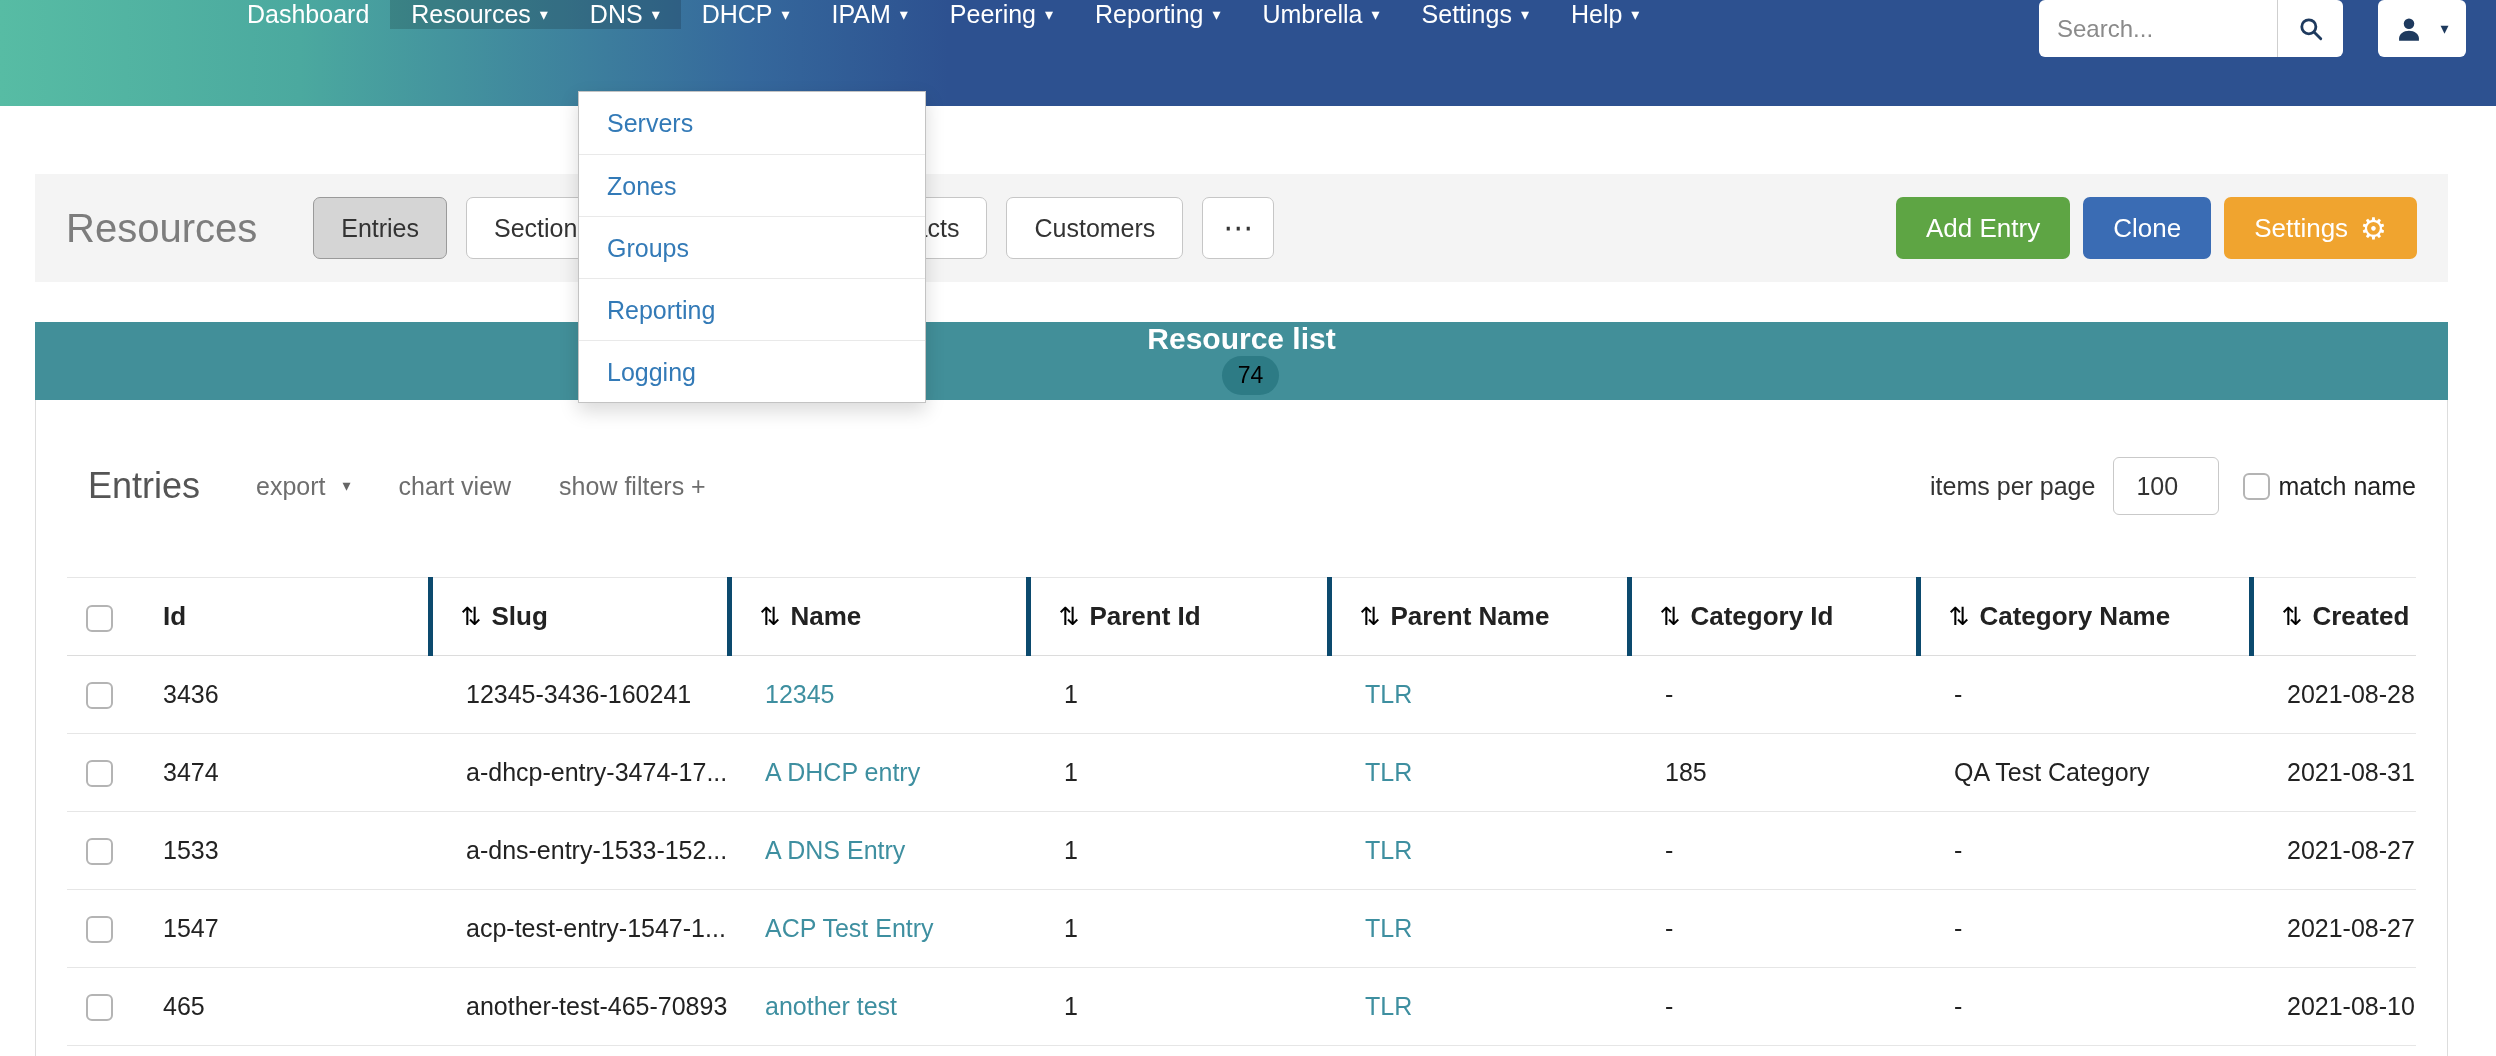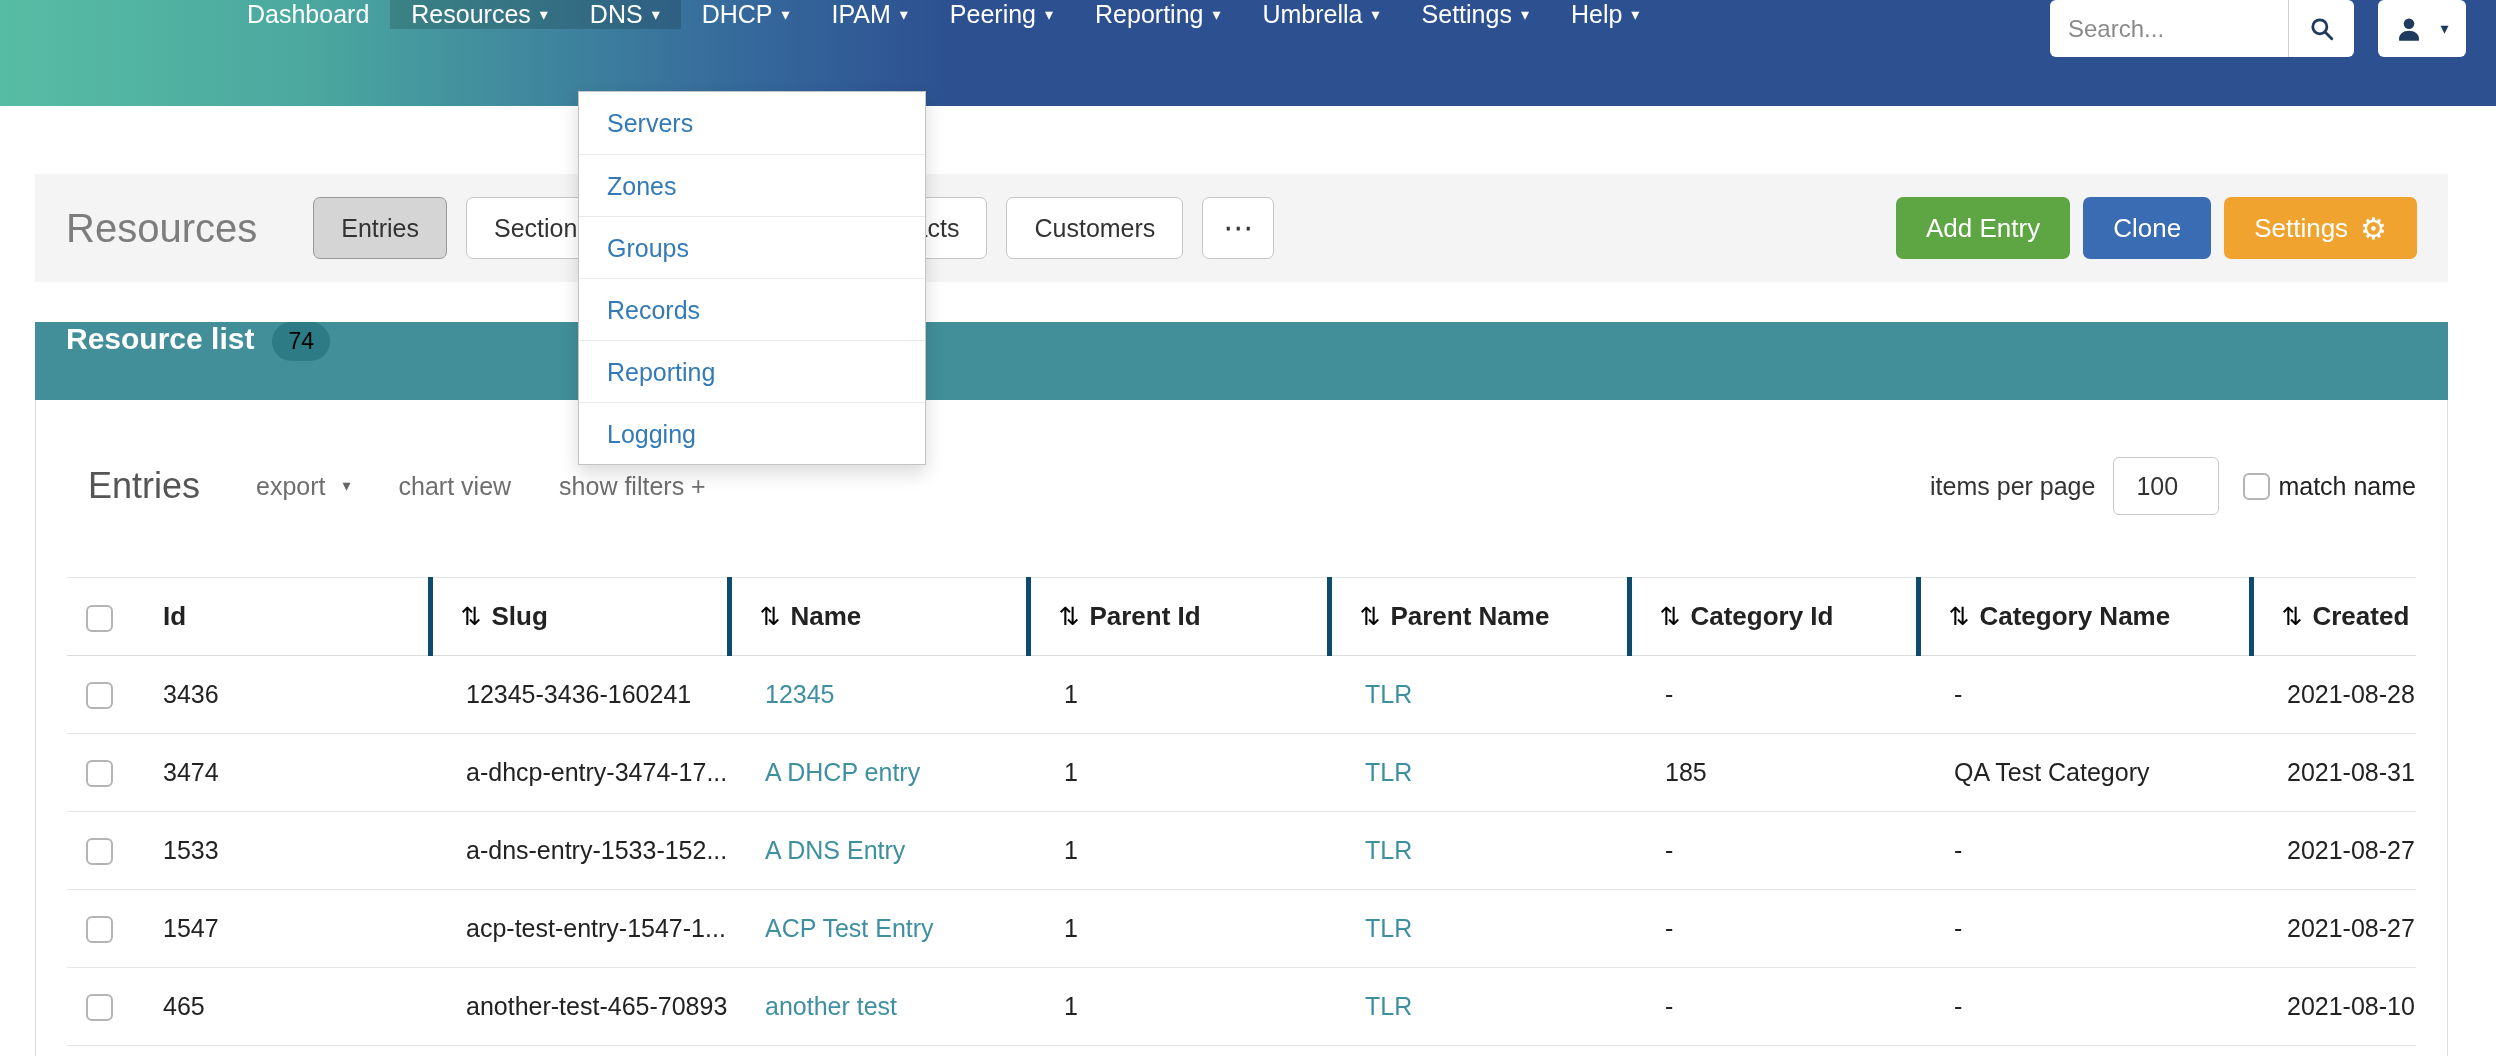--- a/index.html
+++ b/index.html
@@ -7,21 +7,21 @@
   body{font-family:"Liberation Sans",sans-serif;background:#fff;overflow:hidden;position:relative;}
   button{font-family:inherit;}
 
   
   .navbar{height:106px;background:linear-gradient(90deg,#57bca4 0%,#4ba99f 12%,#35689c 30%,#2d5190 38%,#2d5190 100%);display:flex;align-items:flex-start;}
   .nav-items{display:flex;align-items:stretch;padding-left:226px;}
   .nav-item{display:flex;align-items:center;padding:0 21px;color:#fff;font-size:25px;text-decoration:none;cursor:pointer;}
   .nav-item.active{background:rgba(0,0,0,0.16);}
   .caret{font-size:16px;margin-left:9px;line-height:1;}
   .caret.gray{color:#666;}
-  .nav-right{margin-left:auto;display:flex;align-items:center;gap:24px;padding-right:30px;}
+  .nav-right{margin-left:auto;display:flex;align-items:center;gap:35px;padding-right:30px;}
   .nav-search{display:flex;height:57px;border-radius:6px;overflow:hidden;}
   .nav-search-input{width:238px;border:none;padding:0 18px;font-size:24px;font-family:inherit;color:#333;outline:none;}
   .nav-search-input::placeholder{color:#8a8a8a;}
   .nav-search-btn{width:66px;background:#fff;border:none;border-left:1px solid #cfcfcf;display:flex;align-items:center;justify-content:center;cursor:pointer;}
   .nav-user{height:57px;width:88px;background:#fff;border:none;border-radius:6px;display:flex;align-items:center;justify-content:center;gap:8px;cursor:pointer;color:#1e3a5e;}
 
   
   .dns-dropdown{position:absolute;top:91px;left:578px;width:348px;background:#fff;border:1px solid #c3c3c3;box-shadow:0 8px 18px rgba(0,0,0,0.15);z-index:60;}
   .dd-item{display:block;height:62px;line-height:62px;padding:0 28px;font-size:25px;color:#337ab7;text-decoration:none;border-top:1px solid #e9e9e9;cursor:pointer;}
   .dd-item:first-child{border-top:none;}
@@ -35,21 +35,21 @@
   .tab-btn.more{padding:0 20px;font-size:30px;line-height:0;}
   .page-actions{margin-left:auto;display:flex;align-items:center;gap:13px;}
   .btn{height:62px;padding:0 30px;font-size:26px;color:#fff;border:none;border-radius:7px;cursor:pointer;display:flex;align-items:center;white-space:nowrap;}
   .btn-add{background:#5ea544;}
   .btn-clone{background:#3a6cb4;}
   .btn-settings{background:#f0a42f;}
   .gear{font-size:30px;margin-left:12px;}
 
   
   .card{margin:40px 48px 0 35px;}
-  .card-head{height:78px;background:#428f99;display:flex;align-items:flex-start;padding:0 31px;}
+  .card-head{height:78px;background:#428f99;display:flex;align-items:center;padding:0 31px;flex-direction:column;}
   .card-title{color:#fff;font-size:30px;font-weight:700;}
   .badge{margin-left:18px;background:#2d7b85;color:#000000;font-size:23px;padding:6px 16px;border-radius:999px;}
   .card-body{background:#fff;border:1px solid #ddd;border-top:none;padding:45px 31px 60px;}
 
   
   .toolbar{display:flex;align-items:center;height:82px;margin-bottom:50px;padding-left:21px;}
   .tb-title{font-size:36px;color:#555;margin-right:56px;}
   .tb-link{font-size:25px;color:#6e6e6e;text-decoration:none;margin-right:48px;display:flex;align-items:center;gap:8px;cursor:pointer;white-space:nowrap;text-align:center;}
   .tb-right{margin-left:auto;display:flex;align-items:center;gap:18px;}
   .ipp-label{font-size:25px;color:#333;white-space:nowrap;}
@@ -155,21 +155,20 @@
 </nav>
 
 <div class="dns-dropdown">
 
     <a href="#" class="dd-item">Servers</a>
 
     <a href="#" class="dd-item">Zones</a>
 
     <a href="#" class="dd-item">Groups</a>
 
-    <a href="#" class="dd-item">Records</a>
 
     <a href="#" class="dd-item">Reporting</a>
 
     <a href="#" class="dd-item">Logging</a>
 
 </div>
 
 <div class="page-band">
   <div class="page-title">Resources</div>
   <div class="tabs">

